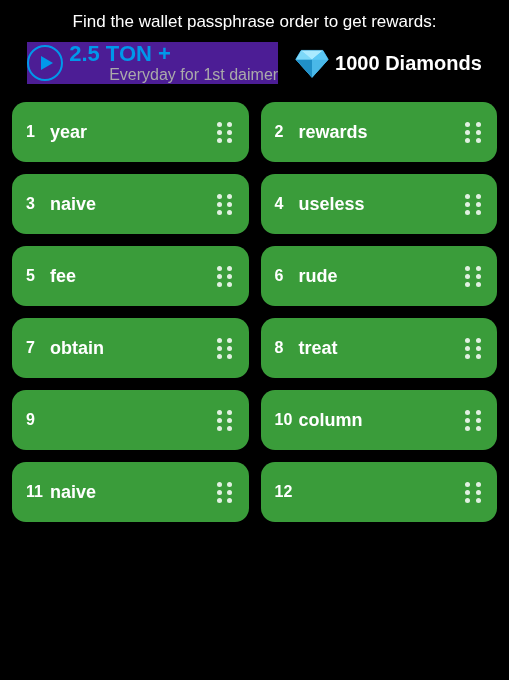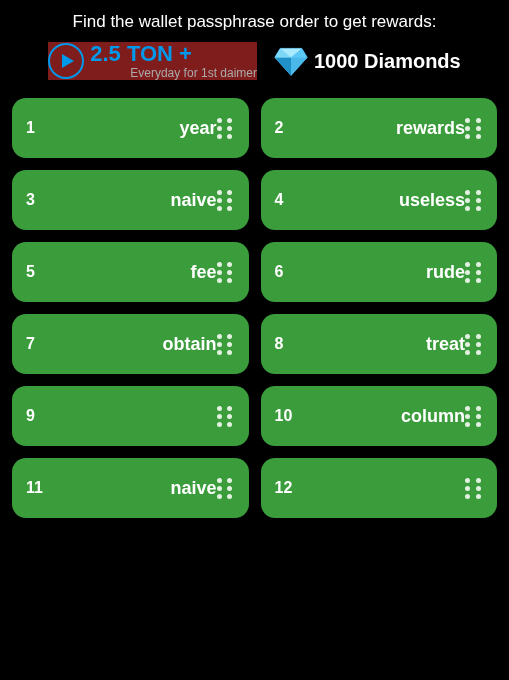--- a/index.html
+++ b/index.html
@@ -28,21 +28,21 @@
       align-items: center;
       justify-content: center;
       gap: 16px;
       margin-bottom: 18px;
     }
 
     .ton-badge {
       display: flex;
       align-items: center;
       gap: 6px;
-      background: #7f1d1d;
+      background: #4c1d95;
     }
 
     .play-icon {
       width: 36px;
       height: 36px;
       border-radius: 50%;
       border: 2px solid #0098EA;
       display: flex;
       align-items: center;
       justify-content: center;
@@ -65,21 +65,21 @@
 
     .ton-amount {
       color: #0098EA;
       font-size: 22px;
       font-weight: 900;
       line-height: 1.1;
     }
 
     .ton-sub {
       color: #aaa;
-      font-size: 12px;
+      font-size: 16px;
       padding-left: 40px;
     }
 
     .diamond-badge {
       display: flex;
       align-items: center;
       gap: 5px;
     }
 
     .diamond-icon {
@@ -116,21 +116,21 @@
       font-size: 16px;
       font-weight: 600;
       min-width: 24px;
     }
 
     .card-word {
       color: #fff;
       font-size: 18px;
       font-weight: 600;
       flex: 1;
-      text-align: right;
+      text-align: left;
     }
 
     .drag-dots {
       display: grid;
       grid-template-columns: 1fr 1fr;
       gap: 3px;
       width: 18px;
     }
 
     .dot {

